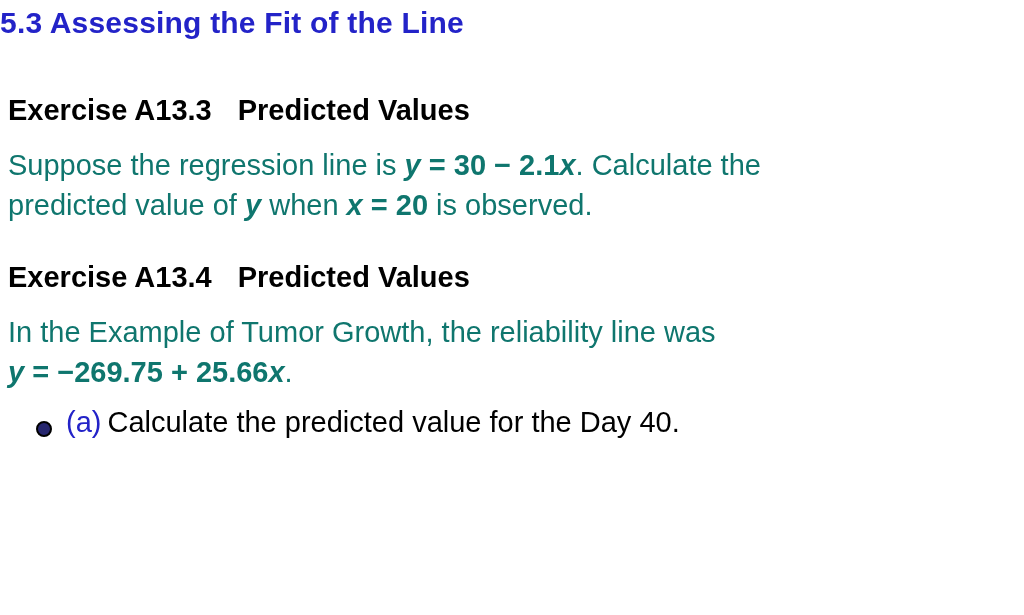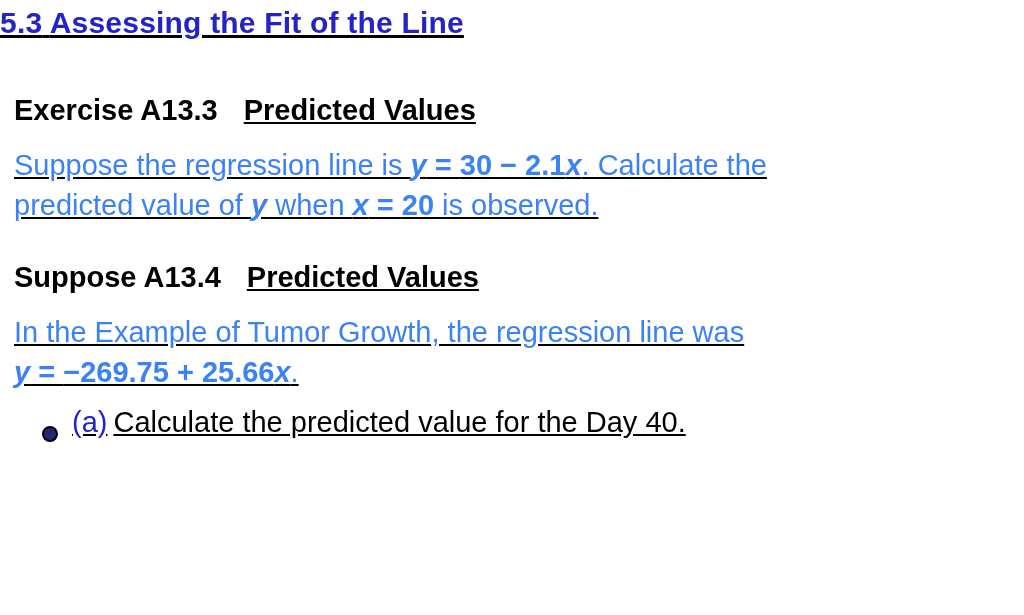--- a/index.html
+++ b/index.html
@@ -8,55 +8,54 @@
     width: 1024px;
     height: 615px;
     background: #ffffff;
     font-family: "Helvetica Neue", Helvetica, Arial, sans-serif;
     color: #000000;
   }
   .page {
     padding: 6px 8px 0 0;
     width: 820px;
     box-sizing: border-box;
-    text-decoration: underline;
   }
   .section-title {
     color: #2323c8;
     font-weight: 700;
     font-size: 30px;
     letter-spacing: 0.2px;
     margin: 0 0 54px 0;
   }
   .exercise-block {
-    margin: 0 0 36px 14px;
+    margin: 0 0 36px 8px;
   }
   .exercise-heading {
     font-weight: 700;
     font-size: 29px;
     color: #000;
     margin-bottom: 18px;
   }
   .exercise-num {
     display: inline-block;
     margin-right: 26px;
   }
   .body-text {
     font-size: 29px;
     line-height: 1.38;
-    color: #3b82f6;
+    color: #0f766e;
   }
   .bold { font-weight: 700; }
   .ital { font-style: italic; }
   .list {
     margin: 10px 0 0 28px;
   }
   .list-item {
     display: flex;
-    align-items: flex-end;
+    align-items: center;
     font-size: 29px;
     line-height: 1.38;
     margin-bottom: 10px;
   }
   .bullet {
     flex: 0 0 auto;
     width: 12px;
     height: 12px;
     border-radius: 50%;
     background: #26266e;
@@ -85,24 +84,24 @@
     <div class="exercise-heading">
       <span class="exercise-num">Exercise A13.3</span><span>Predicted Values</span>
     </div>
     <div class="body-text">
       <span>Suppose the regression line is </span><span class="bold ital">y</span><span class="eq"> = </span><span class="bold">30 − 2.1</span><span class="bold ital">x</span><span>. Calculate the predicted value of </span><span class="bold ital">y</span><span> when </span><span class="bold ital">x</span><span class="eq"> = </span><span class="bold">20</span><span> is observed.</span>
     </div>
   </div>
 
   <div class="exercise-block">
     <div class="exercise-heading">
-      <span class="exercise-num">Suppose A13.4</span><span>Predicted Values</span>
+      <span class="exercise-num">Exercise A13.4</span><span>Predicted Values</span>
     </div>
     <div class="body-text">
-      <span>In the Example of Tumor Growth, the regression line was</span><br>
+      <span>In the Example of Tumor Growth, the reliability line was</span><br>
       <span class="bold ital">y</span><span class="eq"> = </span><span class="bold">−269.75 + 25.66</span><span class="bold ital">x</span><span>.</span>
     </div>
 
     <div class="list">
       <div class="list-item">
         <span class="bullet"></span>
         <div>
           <span class="part-label">(a)</span><span>Calculate the predicted value for the Day 40.</span>
         </div>
       </div>

